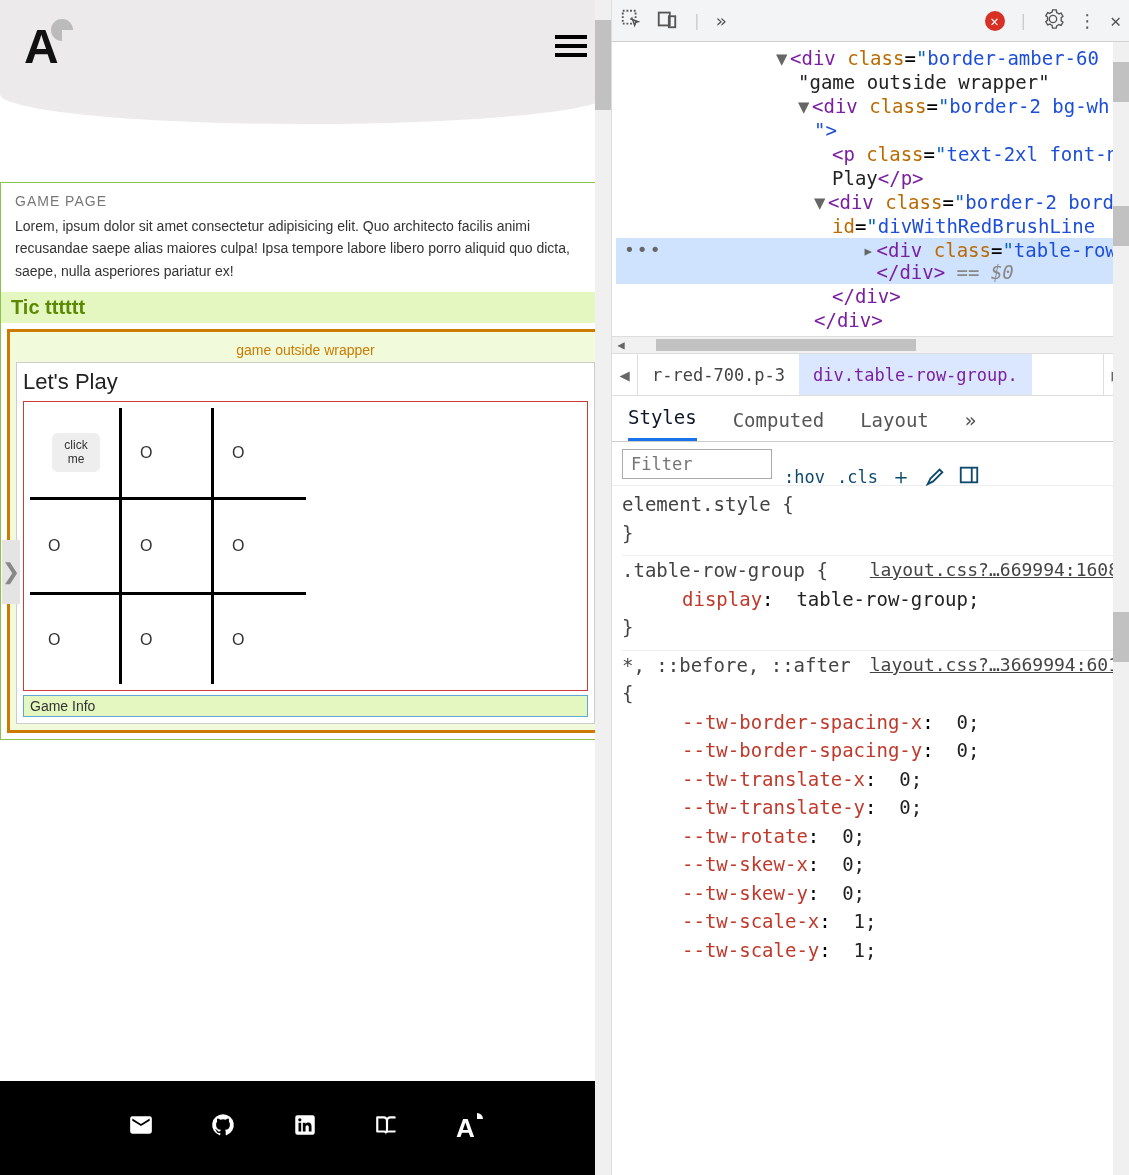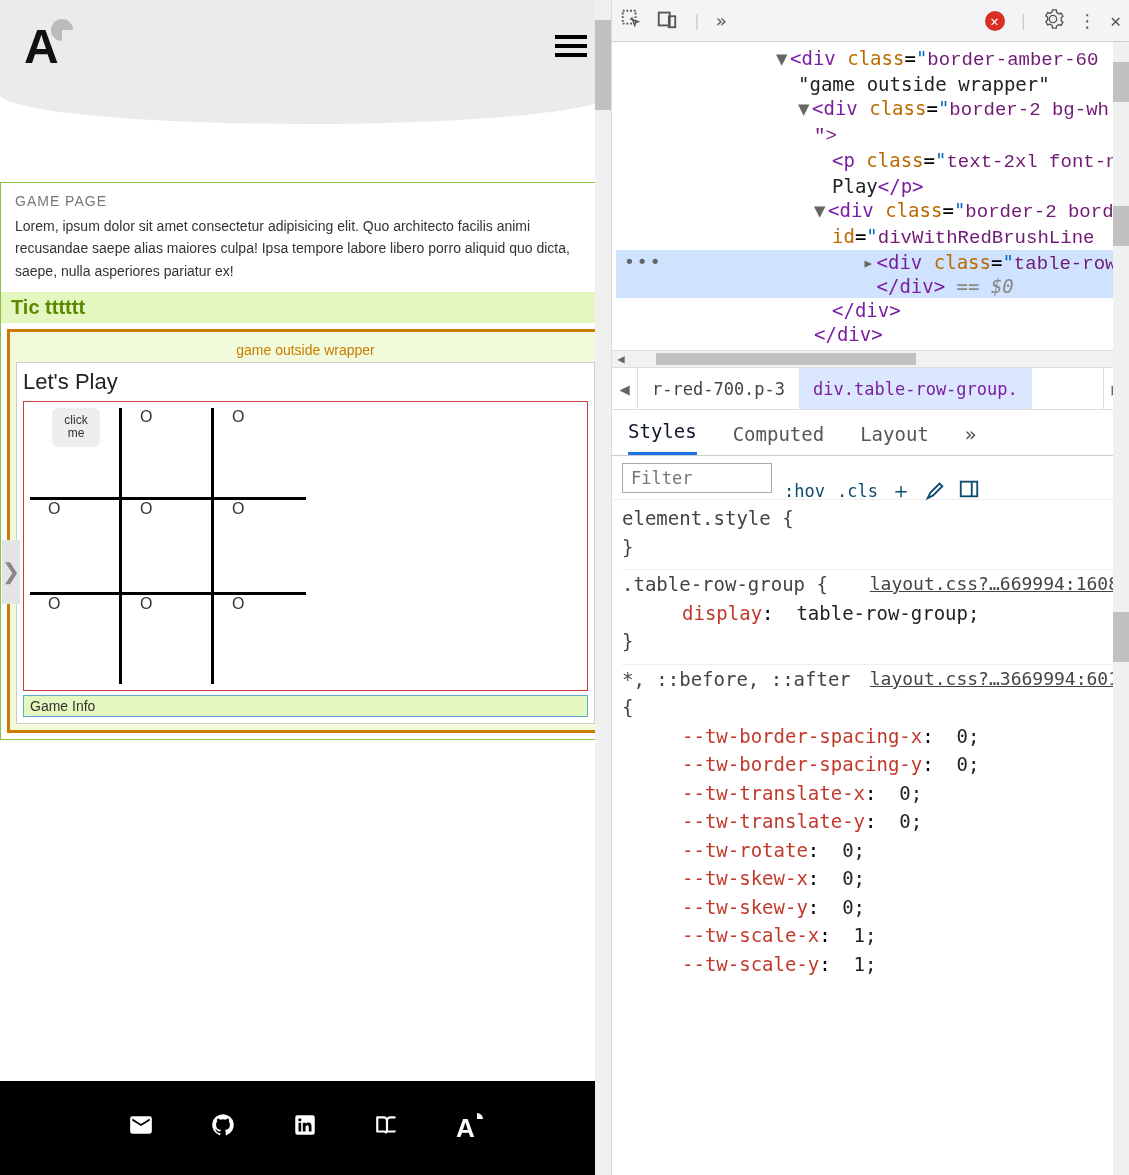--- a/index.html
+++ b/index.html
@@ -66,21 +66,21 @@
 .game-page-label{color:#777;font-size:14px;letter-spacing:1px;}
 .lorem{color:#333;font-size:14px;line-height:1.6;margin-top:6px;}
 .tic-title{background:#e4f7c0;color:#5b8a00;font-weight:700;font-size:20px;padding:4px 10px;}
 .outer-wrapper{border:3px solid #cc7a00;margin:6px;padding:6px;background:#f1fbdc;}
 .wrapper-label{color:#cc7a00;font-size:14px;padding:4px;text-align:center;}
 .play-box{background:#fff;border:1px solid #ccc;padding:6px;}
 .lets-play{font-size:22px;color:#222;margin-bottom:6px;}
 .red-brush{border:1px solid #cc3b3b;padding:6px;}
 .board{display:grid;grid-template-columns:repeat(3,92px);grid-template-rows:repeat(3,92px);}
 .cell{
-  display:flex;align-items:flex-start;justify-content:flex-start;
+  display:flex;align-items:center;justify-content:flex-start;
   padding-left:18px;font-size:16px;color:#333;cursor:pointer;
 }
 .cell.top{border-bottom:3px solid #000;}
 .cell.bottom{border-top:3px solid #000;}
 .cell.left{border-right:3px solid #000;}
 .click-me{
   background:#eee;border-radius:6px;font-size:12px;color:#333;
   text-align:center;width:48px;padding:6px 4px;line-height:1.1;margin-left:4px;
 }
 .game-info{background:#e4f7c0;border:1px solid #5fa8d3;font-size:14px;color:#333;padding:2px 6px;margin-top:4px;}
@@ -111,21 +111,21 @@
 .dom-line{white-space:nowrap;padding:1px 0;}
 .indent0{padding-left:160px;}
 .indent1{padding-left:182px;}
 .indent2{padding-left:198px;}
 .indent3{padding-left:216px;}
 .highlighted{background:#cfe3ff;}
 .tri{color:#666;display:inline-block;width:14px;}
 .tag-angle{color:#7b1fa2;}
 .tag-name{color:#7b1fa2;}
 .attr-name{color:#bb6a00;}
-.attr-val{color:#701a75;font-family:Liberation Mono, monospace;}
+.attr-val{color:#1d4ed8;}
 .quoted{color:#0a65c1;}
 .dom-text{color:#222;}
 .eq0{color:#888;font-style:italic;}
 .ellip{color:#666;padding-left:8px;font-size:18px;letter-spacing:2px;}
 .hscroll{height:18px;background:#f1f1f1;display:flex;align-items:center;border-top:1px solid #ddd;border-bottom:1px solid #ddd;}
 .hscroll .arrow{width:18px;text-align:center;color:#666;font-size:12px;cursor:pointer;}
 .hscroll .thumb{height:12px;background:#c1c1c1;margin-left:26px;width:260px;}
 .breadcrumbs{
   height:42px;display:flex;align-items:center;border-bottom:1px solid #ddd;
   font-size:17px;color:#444; background:#fff;

